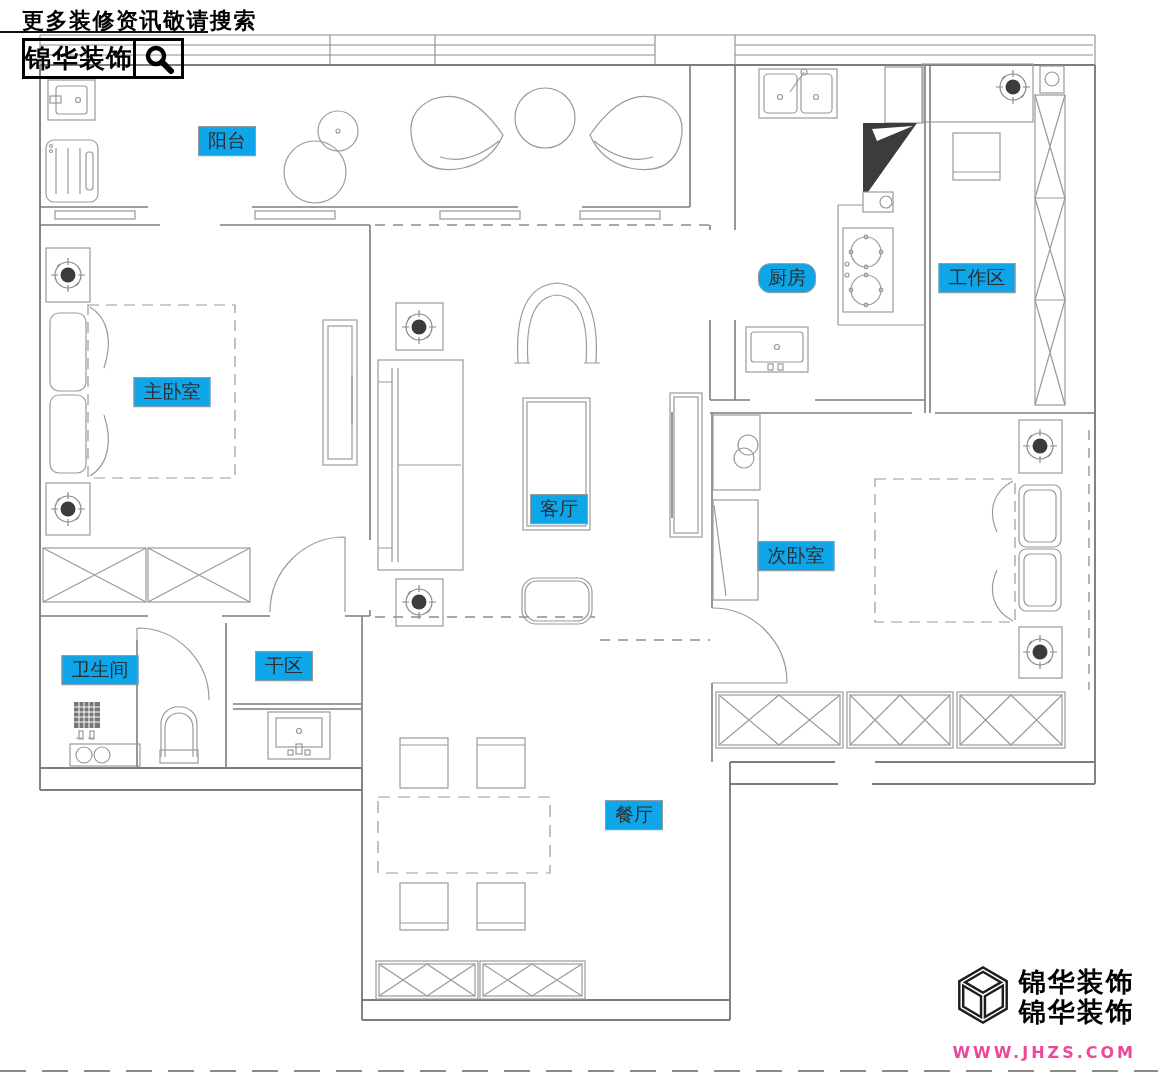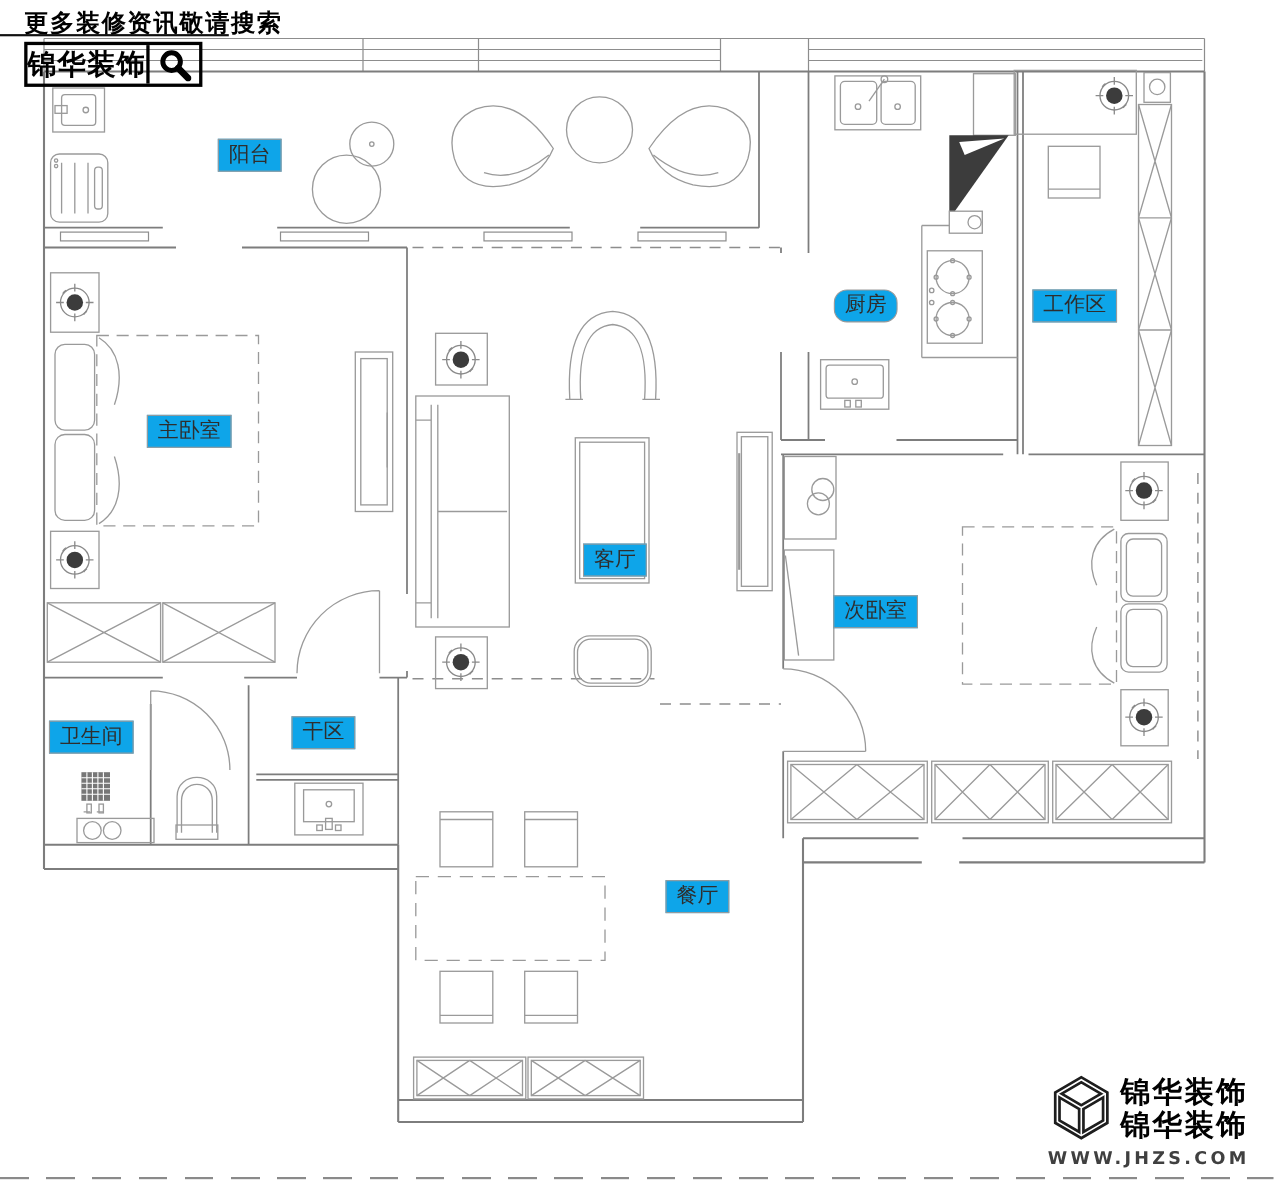--- a/index.html
+++ b/index.html
@@ -20,21 +20,21 @@
   .room-label{position:absolute;transform:translate(-50%,-50%);background:#0ea5e9;
               border:1px solid #9a9a9a;color:#2e2e2e;font-size:19px;line-height:1.25;
               padding:2px 9px;white-space:nowrap;}
   
   .footer{position:absolute;right:22px;bottom:12px;display:flex;flex-direction:column;
           align-items:center;}
   .footer-top{display:flex;align-items:center;gap:7px;}
   .footer-lines{display:flex;flex-direction:column;}
   .footer-brand,.footer-slogan{font-size:27px;font-weight:bold;color:#000;line-height:1.12;
                                letter-spacing:2px;white-space:nowrap;}
-  .footer-site{font-size:16px;font-weight:bold;color:#404040;letter-spacing:3px;margin-top:1px;
+  .footer-site{font-size:16px;font-weight:bold;color:#ec4899;letter-spacing:3px;margin-top:13px;
                white-space:nowrap;}
   .bottom-dash{position:absolute;left:0;right:0;bottom:2px;height:2px;
                background:repeating-linear-gradient(90deg,#8a8a8a 0 26px,transparent 26px 42px);}
 </style>
 </head>
 <body>
 
 <div class="canvas">
 
   <svg class="plan-svg" width="1158" height="1074" viewBox="0 0 1158 1074">
@@ -262,22 +262,22 @@
       <use href="#dl" transform="translate(1040,652)"></use>
     </g>
   </svg>
 
   <div class="room-label" style="left:227px;top:141px;">阳台</div>
   <div class="room-label" style="left:172px;top:392px;">主卧室</div>
   <div class="room-label" style="left:559px;top:465px;margin-top:44px;">客厅</div>
   <div class="room-label" style="left:787px;top:278px;border-radius:12px;">厨房</div>
   <div class="room-label" style="left:977px;top:278px;text-align:center;">工作区</div>
   <div class="room-label" style="left:796px;top:556px;">次卧室</div>
-  <div class="room-label" style="left:83px;top:670px;text-align:right;">卫生间</div>
-  <div class="room-label" style="left:294px;top:666px;">干区</div>
+  <div class="room-label" style="left:100px;top:670px;text-align:right;">卫生间</div>
+  <div class="room-label" style="left:284px;top:666px;">干区</div>
   <div class="room-label" style="left:634px;top:815px;">餐厅</div>
 
   <div class="tagline">更多装修资讯敬请搜索</div>
   <div class="tagline-underline"></div>
   <div class="logo-box">
     <div class="logo-brand">锦华装饰</div>
     <div class="logo-sep"></div>
     <div class="logo-search">
       <svg width="30" height="30" viewBox="0 0 30 30">
         <circle cx="12" cy="12" r="8" fill="none" stroke="#000" stroke-width="4.5"></circle>

